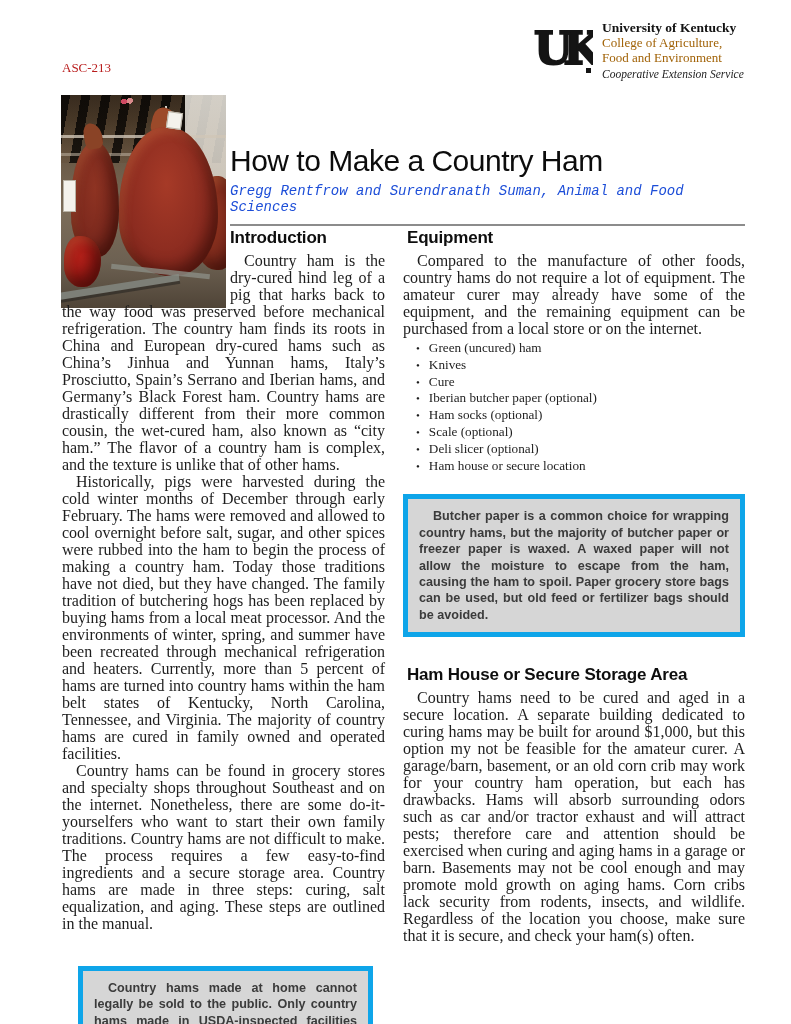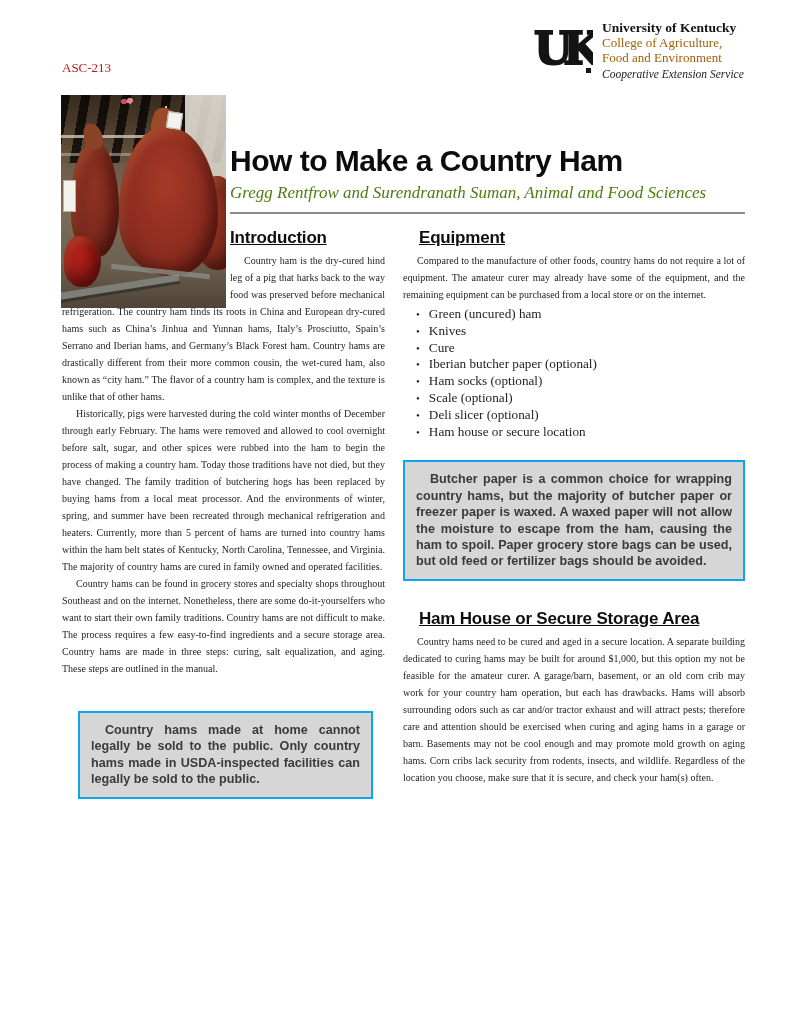--- a/index.html
+++ b/index.html
@@ -50,40 +50,40 @@
   .hook-main{left:63%;top:5%;}
   .hook-left{left:19%;top:16%;}
   .ph-tag{position:absolute;background:#f4f2ec;border:1px solid #b9b3a6;}
   .tag-left{left:1%;top:40%;width:11px;height:30px;}
   .tag-main{left:64%;top:8%;width:13px;height:15px;transform:rotate(8deg);}
   .ph-rail{position:absolute;left:-6%;bottom:8%;width:78%;height:7px;background:#7d7f77;transform:rotate(-9deg);box-shadow:0 3px 0 rgba(30,30,28,.5);}
   .ph-rail2{position:absolute;left:30%;bottom:16%;width:60%;height:5px;background:#8b8d84;transform:rotate(6deg);opacity:.8;}
 
   
   .title-block{position:absolute;left:230px;top:144px;width:515px;}
-  .title{margin:0;font-family:"Liberation Sans",sans-serif;font-weight:bold;font-size:30px;
+  .title{margin:0;font-family:"Liberation Sans",sans-serif;font-weight:normal;font-size:30px;
          letter-spacing:-0.5px;line-height:34px;color:#0c0c0c;}
-  .byline{margin-top:5px;font-style:italic;font-size:17px;color:#4d7c0f;}
+  .byline{margin-top:5px;font-style:italic;font-size:14px;color:#1d4ed8;font-family:Liberation Mono, monospace;}
   .title-rule{margin-top:9px;border-top:2.5px solid #8c8c8c;height:0;}
 
   
   .columns{position:absolute;left:62px;top:228px;width:683px;display:flex;gap:18px;}
   .col-left{width:323px;}
   .col-right{width:342px;}
   .h2{font-family:"Liberation Sans",sans-serif;font-weight:bold;font-size:17px;line-height:19px;
-      letter-spacing:-0.2px;margin:0 0 5px 16px;color:#0e0e0e;text-decoration:underline;}
+      letter-spacing:-0.2px;margin:0 0 5px 4px;color:#0e0e0e;}
   .h2-hamhouse{margin-top:28px;}
-  p.body{margin:0;font-size:10px;line-height:17px;text-align:justify;text-indent:14px;color:#1d1d1d;}
+  p.body{margin:0;font-size:16px;line-height:17px;text-align:justify;text-indent:14px;color:#1d1d1d;}
   .float-spacer{float:left;width:168px;height:74px;}
 
   .bullets{margin:3px 0 0 0;padding:0;list-style:none;font-size:13.2px;line-height:16.8px;color:#1d1d1d;}
   .bullets li{display:flex;gap:9px;padding-left:13px;}
   .bullets .dot{font-size:11px;line-height:16.8px;}
 
-  .note-box{background:#d6d6d6;border:2px solid #0ea5e9;padding:9px 11px;
+  .note-box{background:#d6d6d6;border:5px solid #0ea5e9;padding:9px 11px;
             font-family:"Liberation Sans",sans-serif;font-weight:bold;font-size:12.6px;
             line-height:16.4px;color:#3b3b3b;text-align:justify;}
   .note-box p{margin:0;text-indent:14px;}
   .box-left{margin:34px 12px 0 16px;}
   .box-right{margin:20px 0 0 0;}
 
   
   .footer{position:absolute;left:62px;top:983px;width:683px;font-family:"Liberation Sans",sans-serif;
           font-size:8.8px;letter-spacing:-0.1px;color:#111;white-space:nowrap;}
   .footer .fb{font-weight:bold;}

